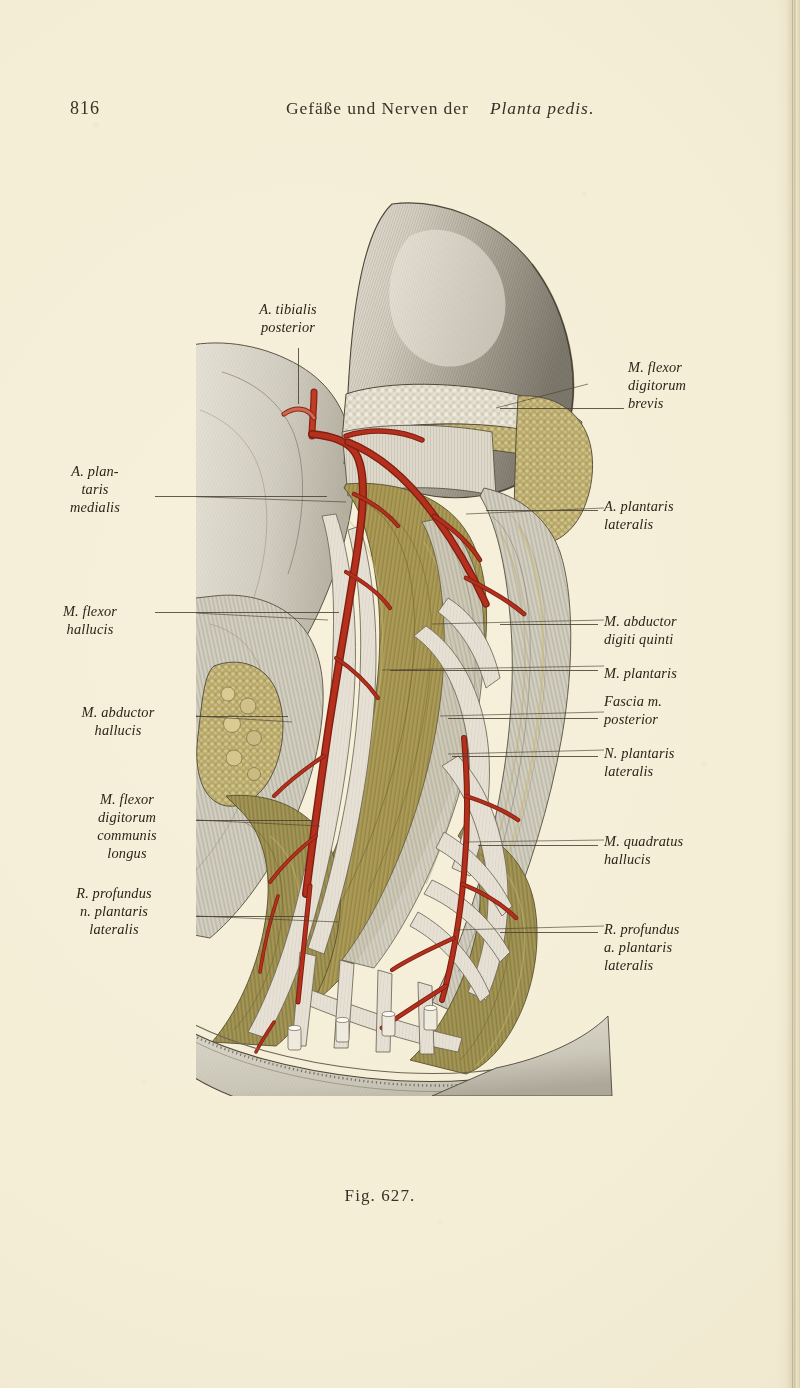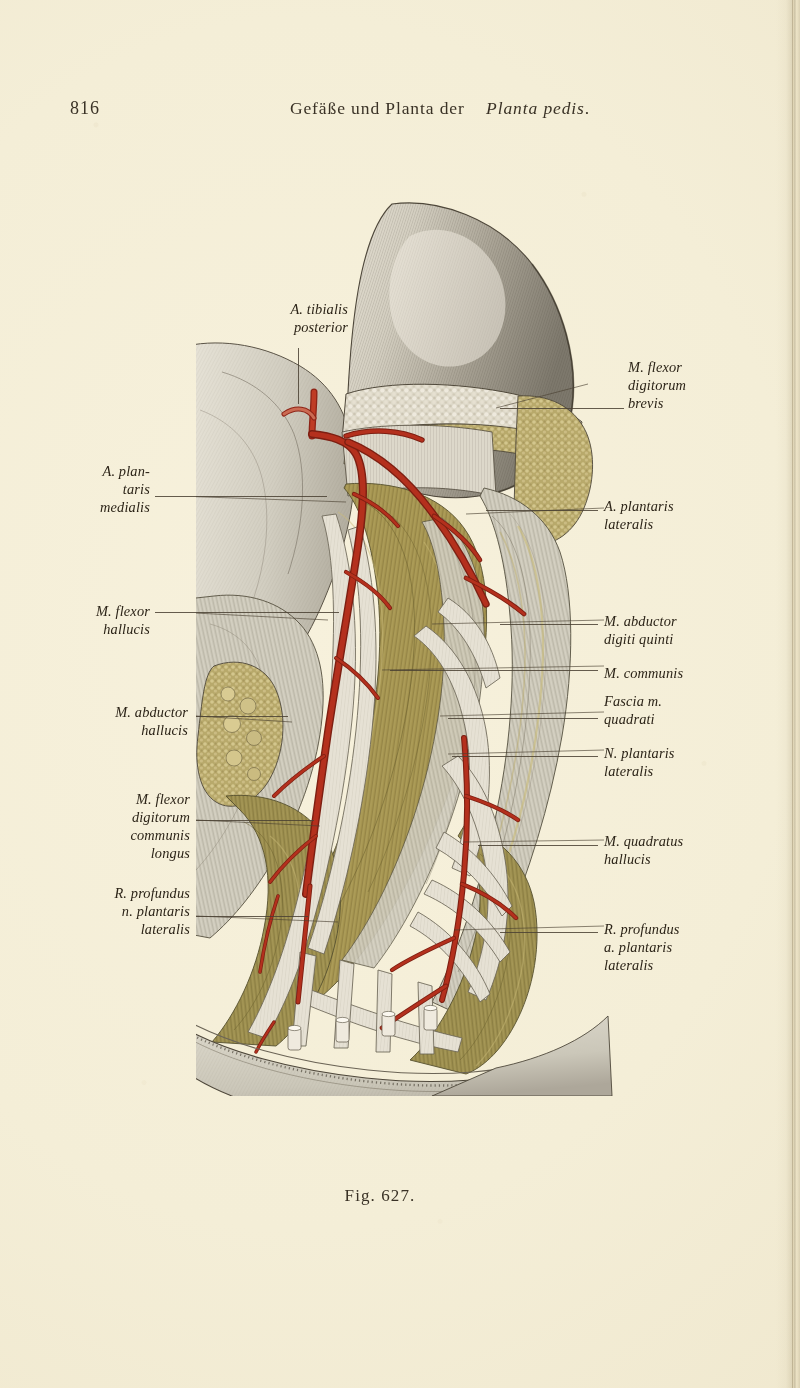--- a/index.html
+++ b/index.html
@@ -82,22 +82,22 @@
   .label {
     position: absolute;
     font-style: italic;
     font-size: 14.4px;
     line-height: 1.26;
     color: #2c2418;
     letter-spacing: .15px;
     white-space: pre-line;
   }
   .label.right { text-align: left; }
-  .label.left  { text-align: right; }
-  .label.center{ text-align: right; }
+  .label.left  { text-align: center; }
+  .label.center{ text-align: center; }
 
   
   .leader {
     position: absolute;
     height: 0;
     border-top: 1px solid #4a4132;
     transform-origin: 0 0;
     opacity: .85;
   }
   .leader.v {
@@ -114,21 +114,21 @@
 </style>
 </head>
 <body>
 
 <div id="page">
 
   <div id="paper-grain"></div>
 
   <div id="running-head">
     <div id="folio">816</div>
-    <div id="head-title"><span>Gefäße und Planta der </span><span class="it">Planta pedis</span><span>.</span></div>
+    <div id="head-title"><span>Gefäße und Nerven der </span><span class="it">Planta pedis</span><span>.</span></div>
   </div>
 
   <div id="plate">
     <svg width="420" height="900" viewBox="0 0 420 900" xmlns="http://www.w3.org/2000/svg">
       <defs>
 
         <pattern id="hatchFine" width="3" height="3" patternUnits="userSpaceOnUse" patternTransform="rotate(28)">
           <line x1="0" y1="0" x2="0" y2="3" stroke="#5c5344" stroke-width=".55" opacity=".42"></line>
         </pattern>
         <pattern id="hatchHeel" width="2.4" height="2.4" patternUnits="userSpaceOnUse" patternTransform="rotate(18)">
@@ -495,23 +495,23 @@
       <div class="label left" style="left: 38px; top: 884px; width: 152px;">R. profundus
 n. plantaris
 lateralis</div>
       <div class="label right" style="left: 628px; top: 358px; width: 140px;">M. flexor
 digitorum
 brevis</div>
       <div class="label right" style="left: 604px; top: 497px; width: 150px;">A. plantaris
 lateralis</div>
       <div class="label right" style="left: 604px; top: 612px; width: 150px;">M. abductor
 digiti quinti</div>
-      <div class="label right" style="left: 604px; top: 664px; width: 150px;">M. communis</div>
+      <div class="label right" style="left: 604px; top: 664px; width: 150px;">M. plantaris</div>
       <div class="label right" style="left: 604px; top: 692px; width: 150px;">Fascia m.
-quadrati</div>
+posterior</div>
       <div class="label right" style="left: 604px; top: 744px; width: 150px;">N. plantaris
 lateralis</div>
       <div class="label right" style="left: 604px; top: 832px; width: 150px;">M. quadratus
 hallucis</div>
       <div class="label right" style="left: 604px; top: 920px; width: 160px;">R. profundus
 a. plantaris
 lateralis</div>
     </div>
 
   <div id="fig-caption">Fig. 627.</div>

